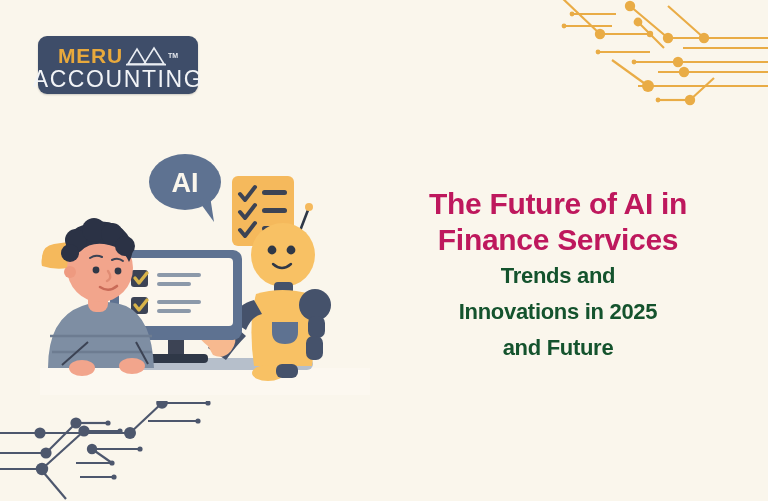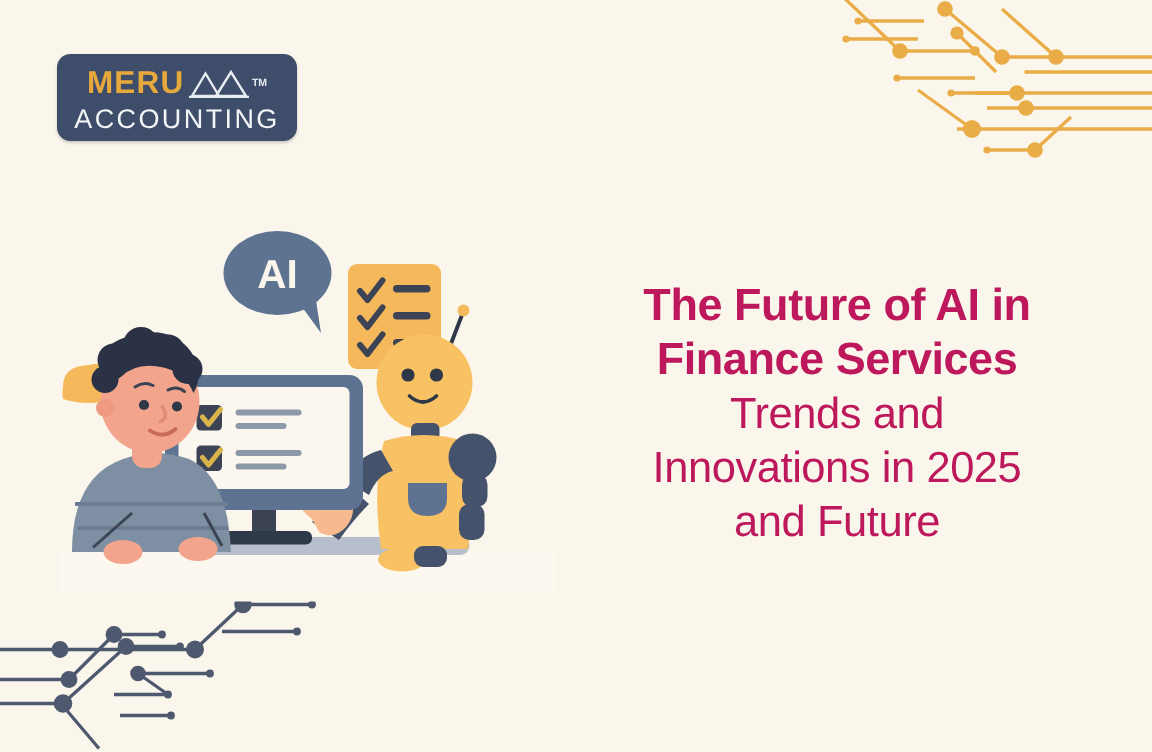--- a/index.html
+++ b/index.html
@@ -76,21 +76,21 @@
   }
   #logo-tm {
     color: #E6E9EF;
     font-size: 7px;
     font-weight: bold;
     margin-left: 2px;
     margin-top: 0px;
   }
   #logo-accounting {
     color: #F2F4F7;
-    font-size: 18px;
+    font-size: 23px;
     letter-spacing: 1.6px;
     line-height: 20px;
     margin-top: 1px;
   }
 
   
   #headline {
     position: absolute;
     left: 388px;
     top: 186px;
@@ -98,23 +98,23 @@
     text-align: center;
   }
   .h-dark {
     color: #be185d;
     font-size: 30px;
     font-weight: bold;
     line-height: 36px;
     letter-spacing: -0.3px;
   }
   .h-amber {
-    color: #be185d;
-    font-size: 29px;
-    font-weight: normal;
+    color: #14532d;
+    font-size: 22px;
+    font-weight: bold;
     line-height: 36px;
     letter-spacing: -0.3px;
   }
 
   
   #illustration {
     position: absolute;
     left: 40px;
     top: 140px;
     width: 330px;

